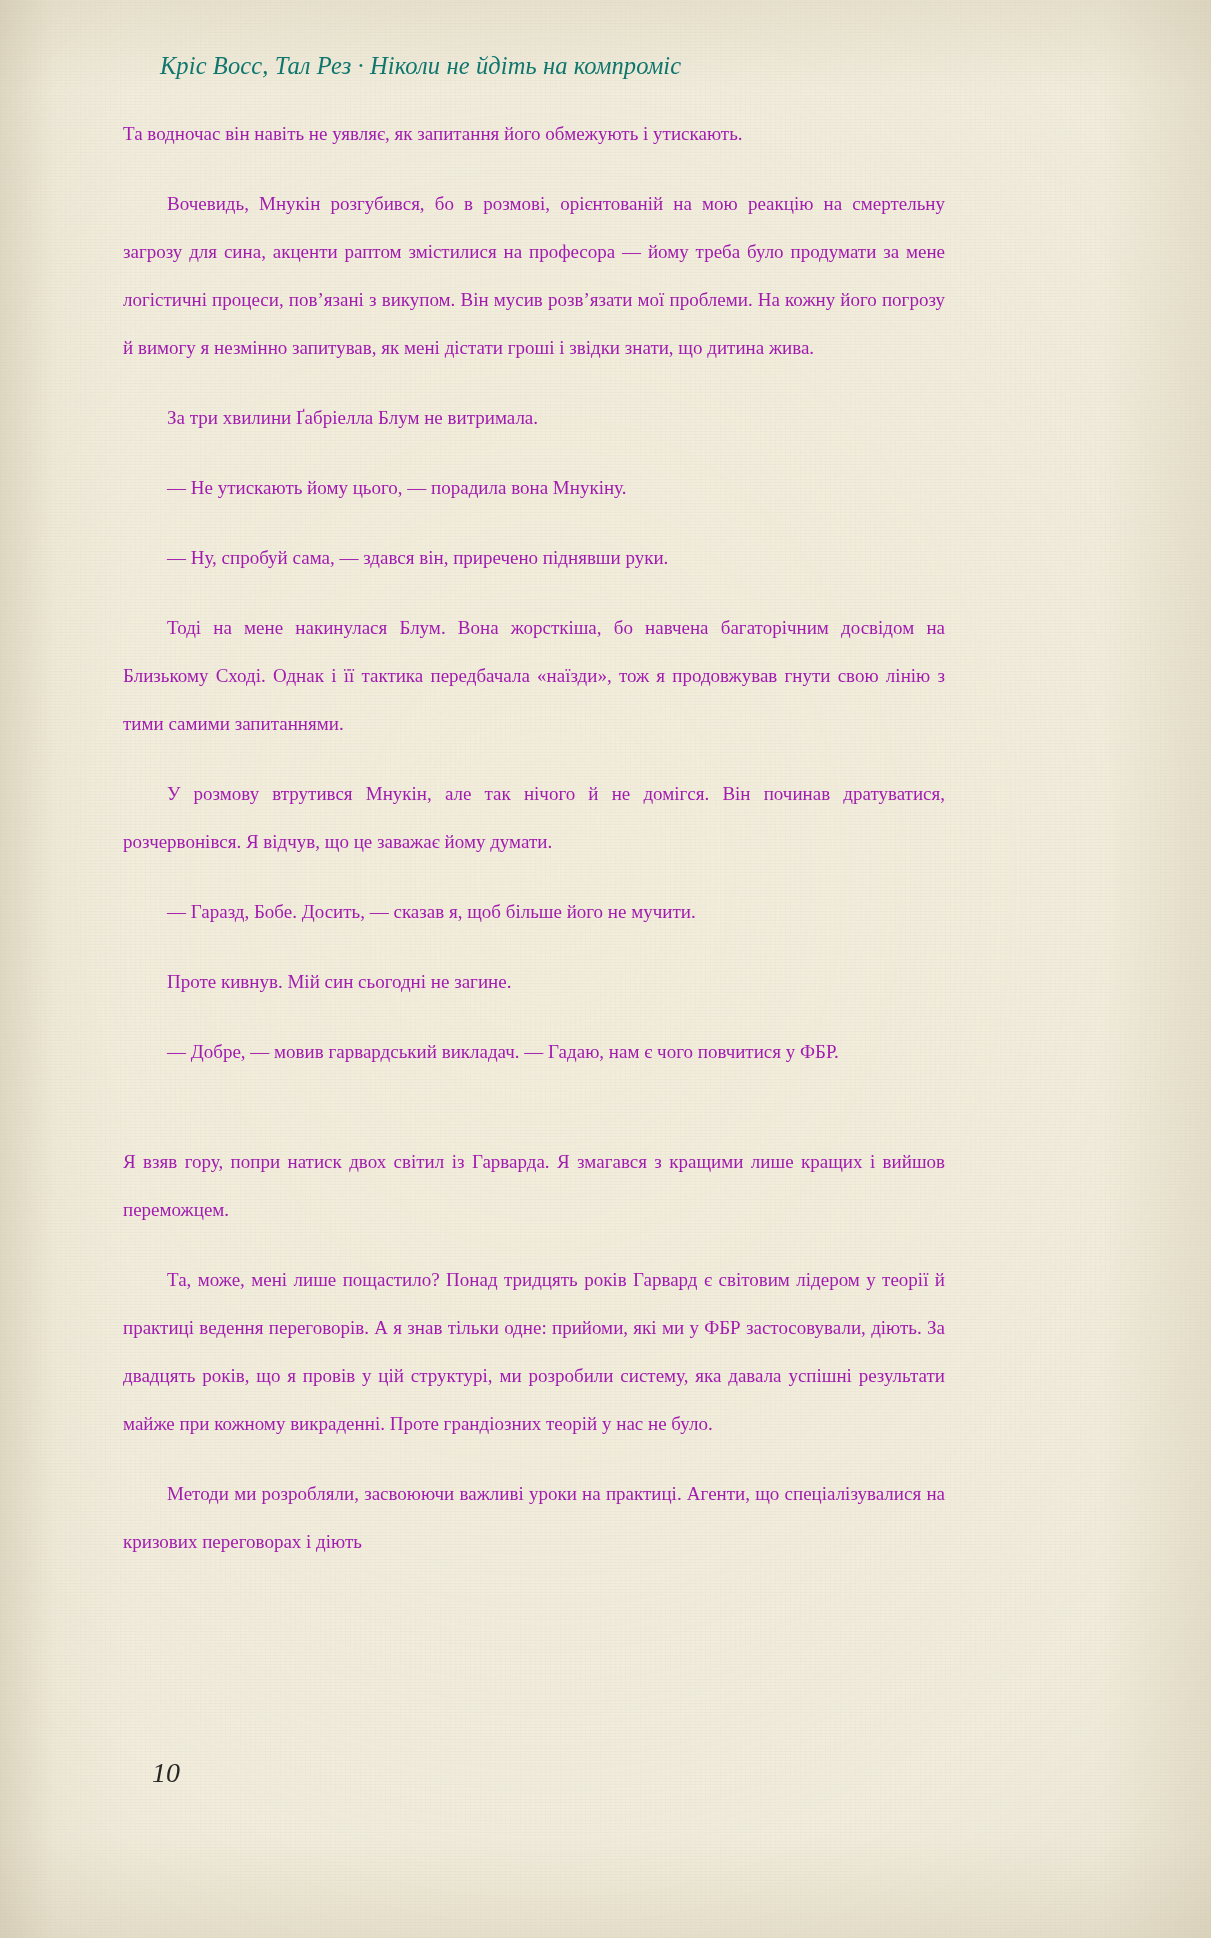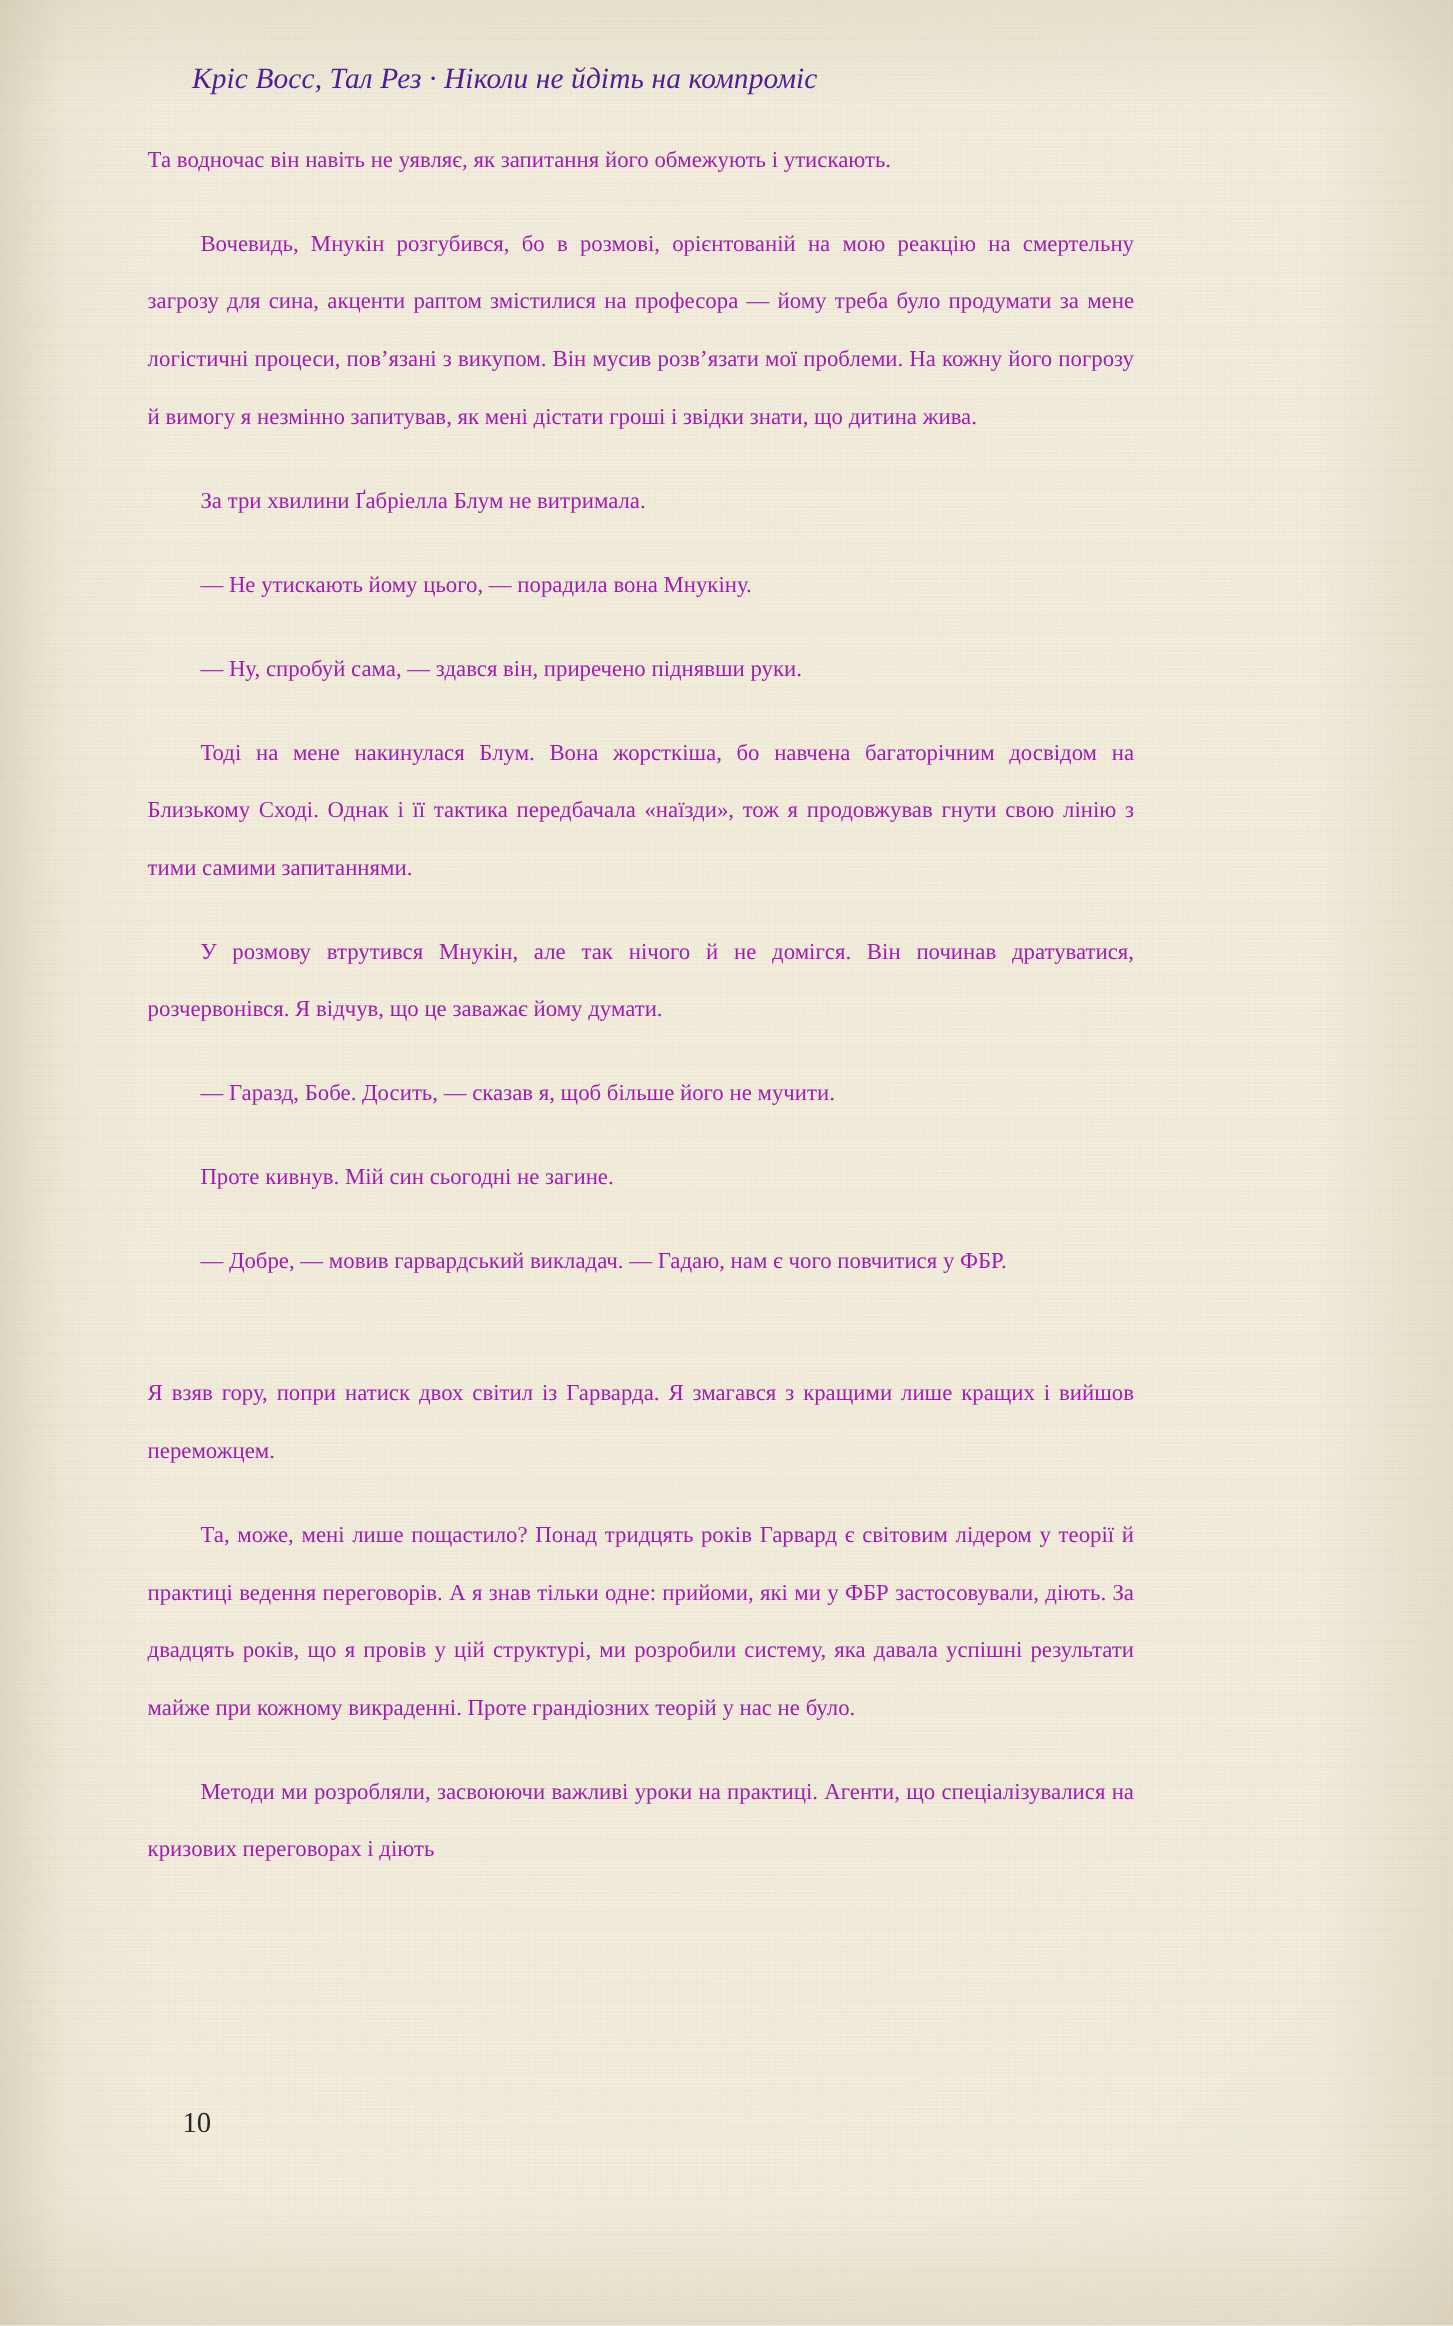--- a/index.html
+++ b/index.html
@@ -58,21 +58,21 @@
     z-index: 2;
   }
 
   .running-head {
     position: absolute;
     left: 160px;
     top: 52px;
     font-style: italic;
     font-size: 24.5px;
     letter-spacing: 0.1px;
-    color: #4c1d95;
+    color: #0f766e;
     white-space: nowrap;
   }
 
   .text-column {
     position: absolute;
     left: 123px;
     top: 110px;
     width: 822px;
   }
 
@@ -93,21 +93,22 @@
   
 
   .section-gap {
     height: 62px;
   }
 
   .page-number {
     position: absolute;
     left: 152px;
     top: 1757px;
-    font-size: 24px;
+    font-size: 28px;
+    font-style: italic;
     color: #262622;
   }
 </style>
 </head>
 <body>
 
 <div class="paper-texture"></div>
 <div class="edge-shade"></div>
 
 <div class="page">

